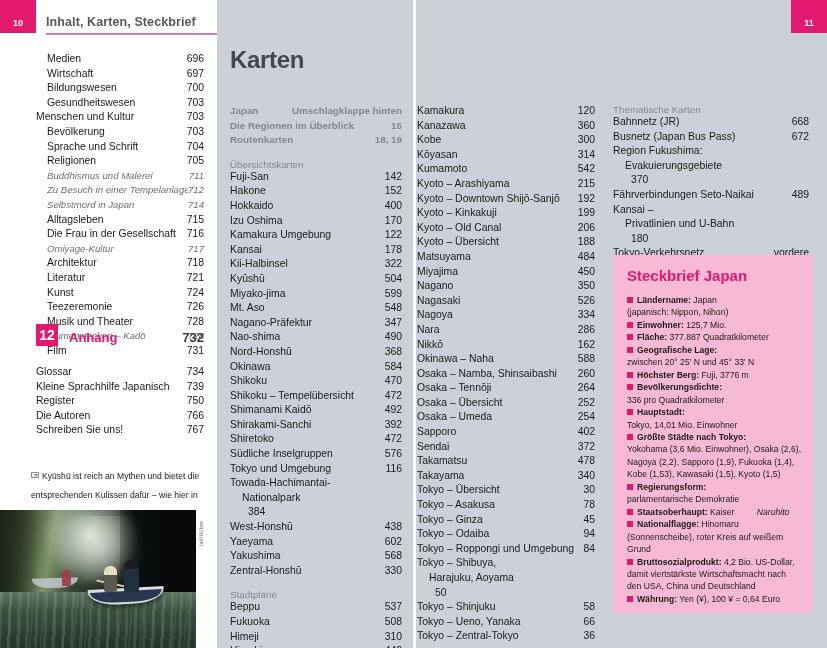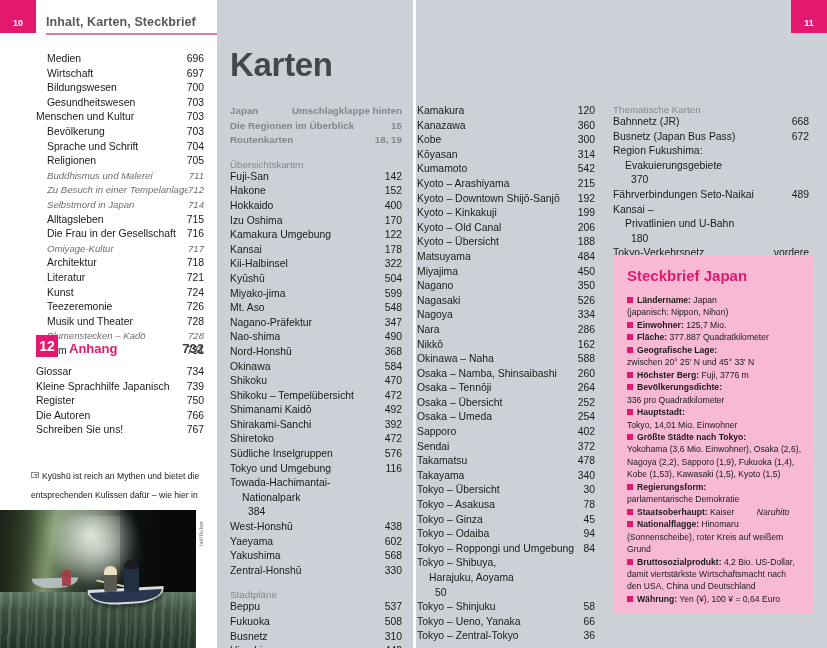--- a/index.html
+++ b/index.html
@@ -37,21 +37,21 @@
   .toc { position: absolute; left: 36px; top: 52px; width: 168px; }
   .toc-row { display: flex; align-items: baseline; line-height: 14.6px; }
   .toc-row .lbl { flex: 1 1 auto; white-space: nowrap; overflow: hidden; }
   .toc-row .pg  { flex: 0 0 auto; text-align: right; }
   .lvl1 { font-size: 10.4px; color: #1a1a1a; padding-left: 0; }
   .lvl2 { font-size: 10.4px; color: #1a1a1a; padding-left: 11px; }
   .lvl3 { font-size: 9.6px; color: #6d6e71; font-style: italic; padding-left: 11px; }
   .lvl3 .pg { font-style: italic; color: #6d6e71; }
 
   
-  .chapter { position: absolute; left: 36px; top: 335px; width: 168px; height: 28px; }
+  .chapter { position: absolute; left: 36px; top: 324px; width: 168px; height: 28px; }
   .chapter .numbox {
     position: absolute; left: 0; top: 0; width: 22px; height: 22px;
     background: #e2196e; color: #fff; font-weight: bold; font-size: 14px;
     display: flex; align-items: center; justify-content: center;
   }
   .chapter .ctitle {
     position: absolute; left: 33px; top: 6px;
     font-size: 13px; font-weight: bold; color: #e2196e;
   }
   .chapter .cpage {
@@ -159,21 +159,21 @@
     position: absolute; right: 0; top: 0; width: 36px; height: 33px;
     background: #e2196e;
   }
   .pagetab-right .pnum {
     position: absolute; left: 0; right: 0; bottom: 5px;
     text-align: center; color: #ffffff; font-size: 9px; font-weight: bold;
   }
 
   .karten-title {
     position: absolute; left: 13px; top: 46px;
-    font-size: 33px; font-weight: bold; color: #45484b; letter-spacing: -.3px;
+    font-size: 24px; font-weight: bold; color: #45484b; letter-spacing: -.3px;
   }
 
   .col { position: absolute; }
   #col-a { left: 13px;  top: 104px; width: 172px; }
   #col-b { left: 200px; top: 104px; width: 178px; }
   #col-c { left: 396px; top: 104px; width: 196px; }
 
   .m-row { display: flex; align-items: baseline; line-height: 14.6px; }
   .m-row .lbl { flex: 1 1 auto; }
   .m-row .pg  { flex: 0 0 auto; text-align: right; padding-left: 6px; }
@@ -491,21 +491,21 @@
         <div class="m-head-plain">Stadtpläne</div>
         <div class="m-row m-item">
           <span class="lbl">Beppu</span>
           <span class="pg">537</span>
         </div>
         <div class="m-row m-item">
           <span class="lbl">Fukuoka</span>
           <span class="pg">508</span>
         </div>
         <div class="m-row m-item">
-          <span class="lbl">Busnetz</span>
+          <span class="lbl">Himeji</span>
           <span class="pg">310</span>
         </div>
         <div class="m-row m-item">
           <span class="lbl">Hiroshima</span>
           <span class="pg">442</span>
         </div>
         <div class="m-row m-item">
           <span class="lbl">Kagoshima</span>
           <span class="pg">560</span>
         </div>

